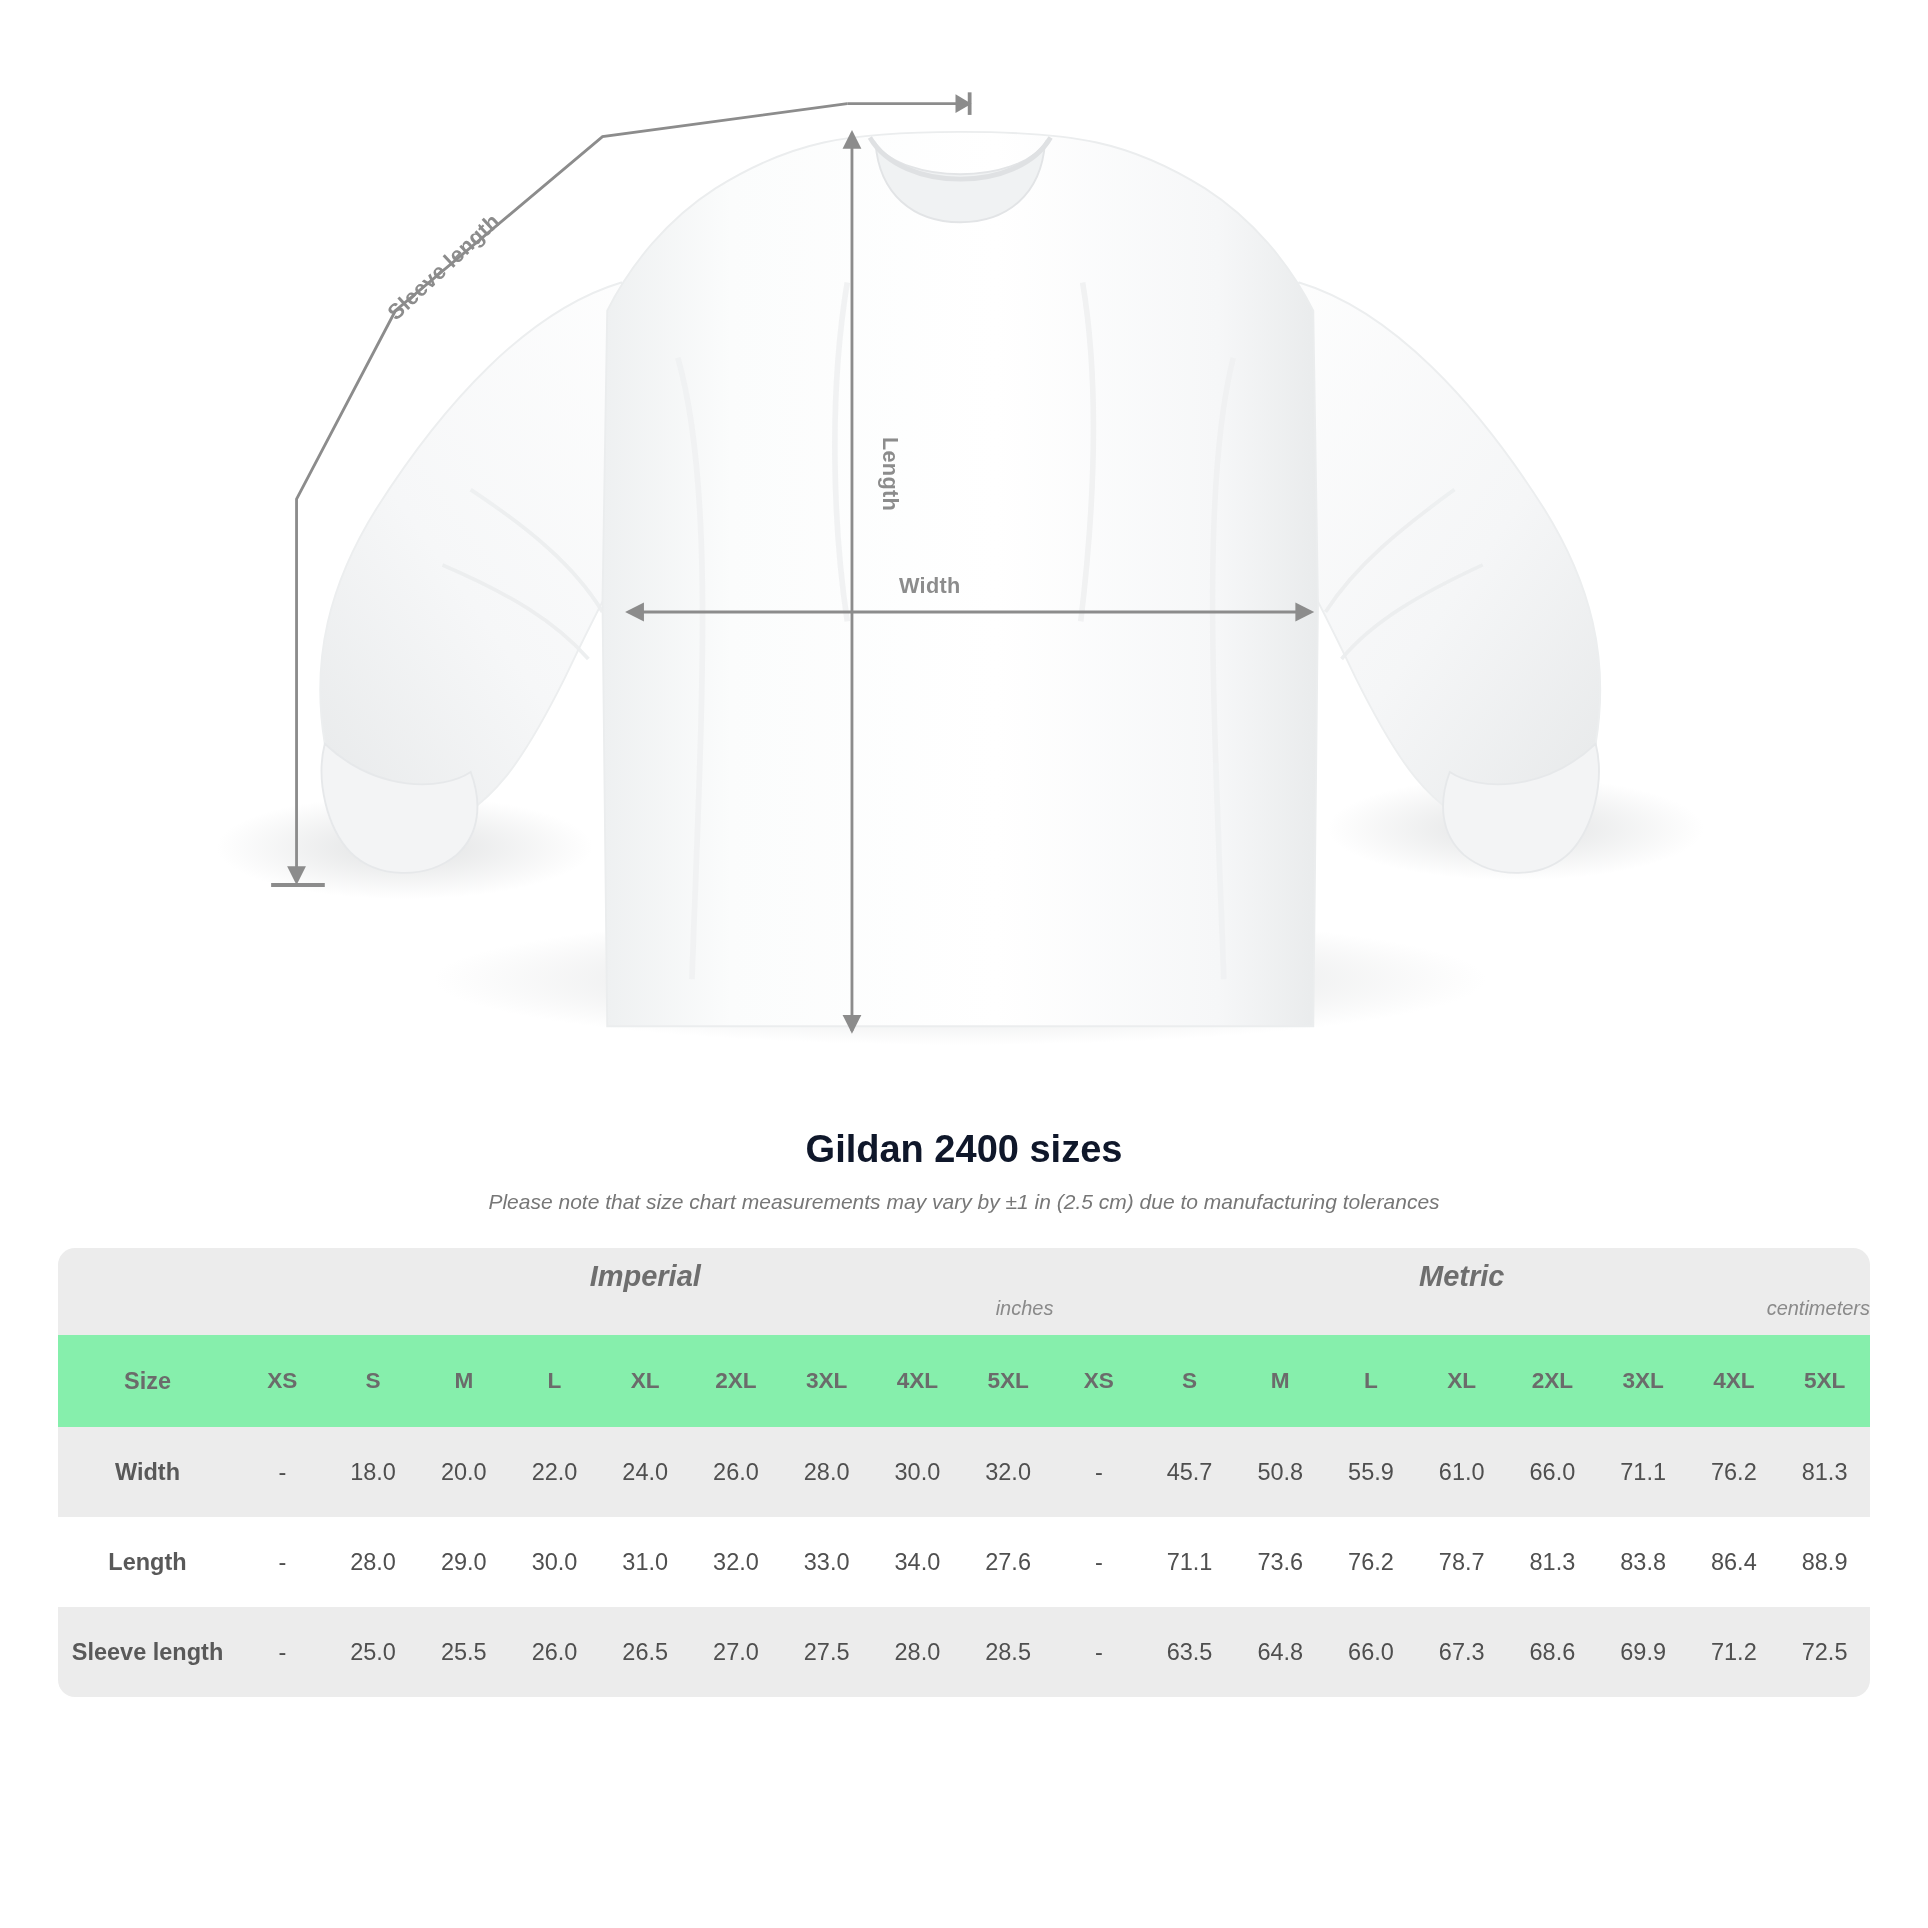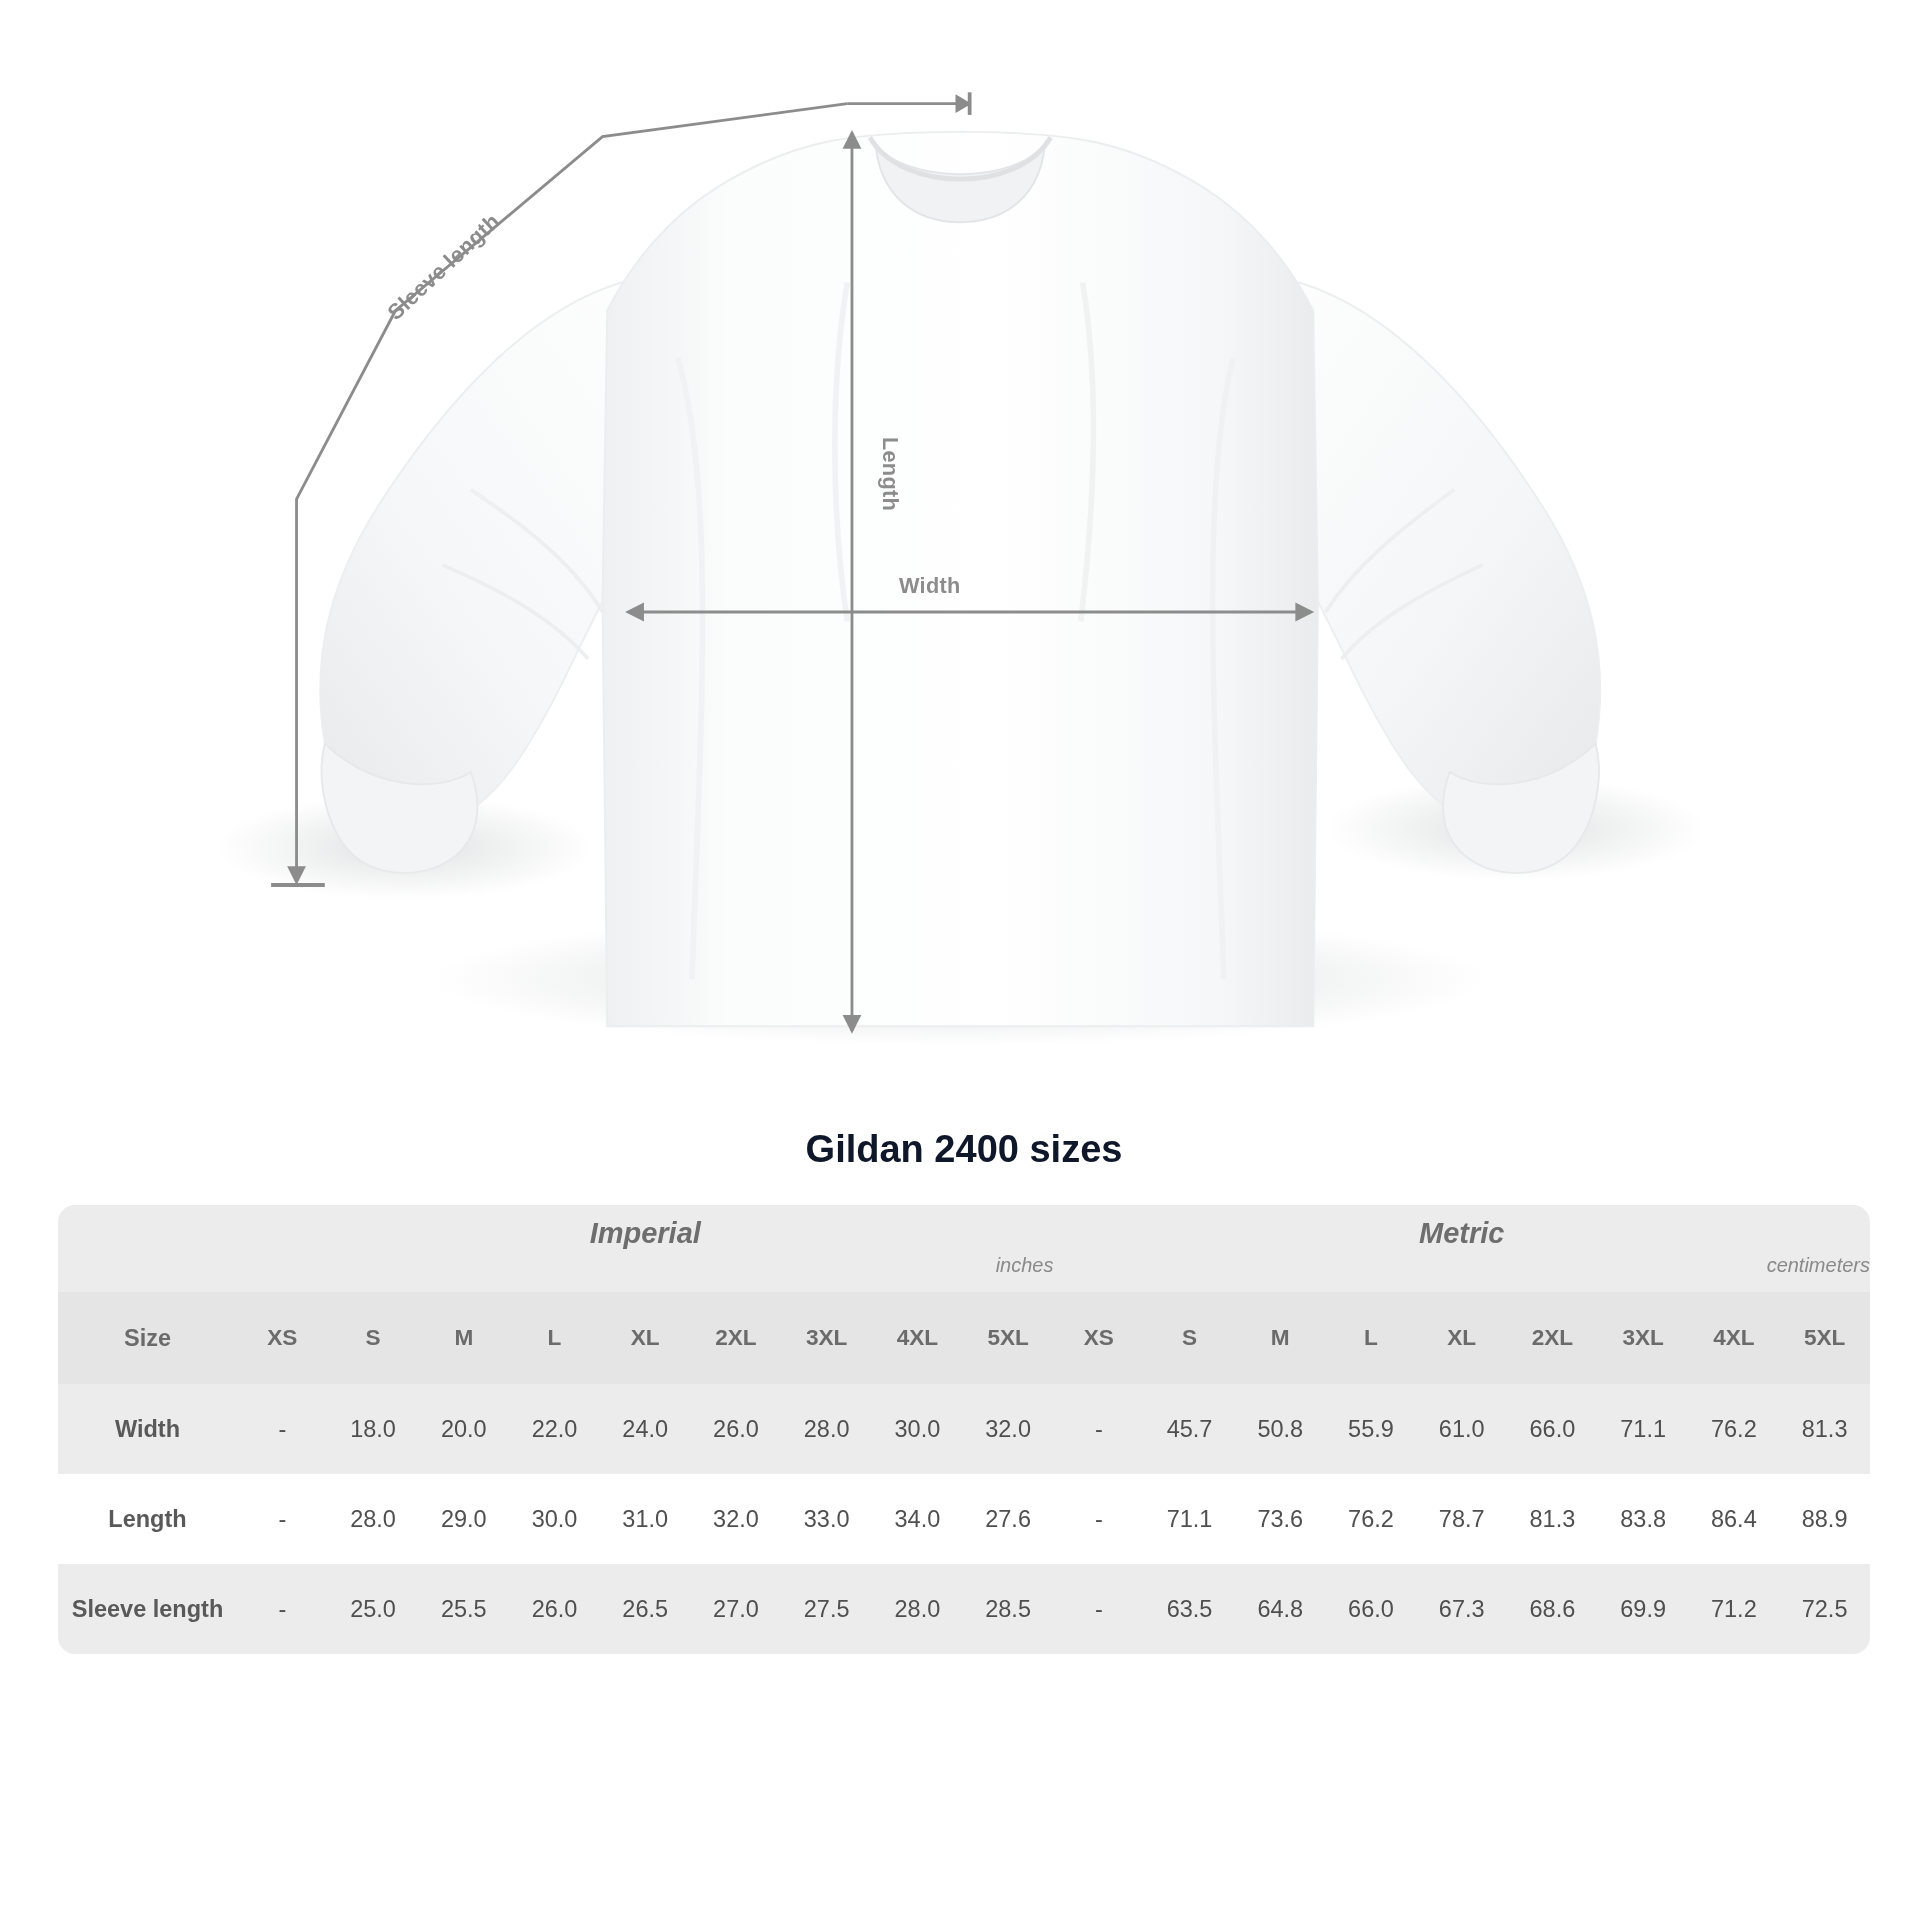--- a/index.html
+++ b/index.html
@@ -113,21 +113,21 @@
   }
   .unit-sub {
     font-size: 20px;
     font-style: italic;
     color: #8a8a8a;
     line-height: 1.5;
     text-align: right;
   }
 
   .head-row td {
-    background: #e5e5e5;
+    background: #86efac;
     height: 92px;
     font-weight: bold;
     color: #6b6b6b;
     font-size: 22.6px;
     vertical-align: middle;
   }
   .head-row td.rowlabel {
     font-size: 23.5px;
   }
 
@@ -237,20 +237,21 @@
     </g>
   </svg>
 
   <div class="label label-sleeve">Sleeve length</div>
   <div class="label label-length">Length</div>
   <div class="label label-width">Width</div>
 </div>
 
 <div class="caption">
   <h1>Gildan 2400 sizes</h1>
+  <p class="note">Please note that size chart measurements may vary by ±1 in (2.5 cm) due to manufacturing tolerances</p>
 </div>
 
 <div class="table-wrap">
   <table class="size-table">
     <colgroup>
       <col class="col-label">
       <col span="18">
     </colgroup>
     <tbody>
       <tr class="unit-row">

